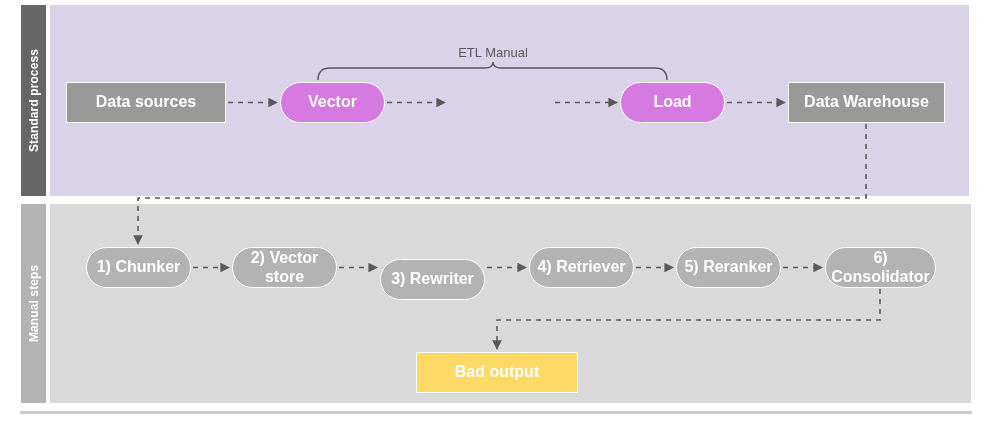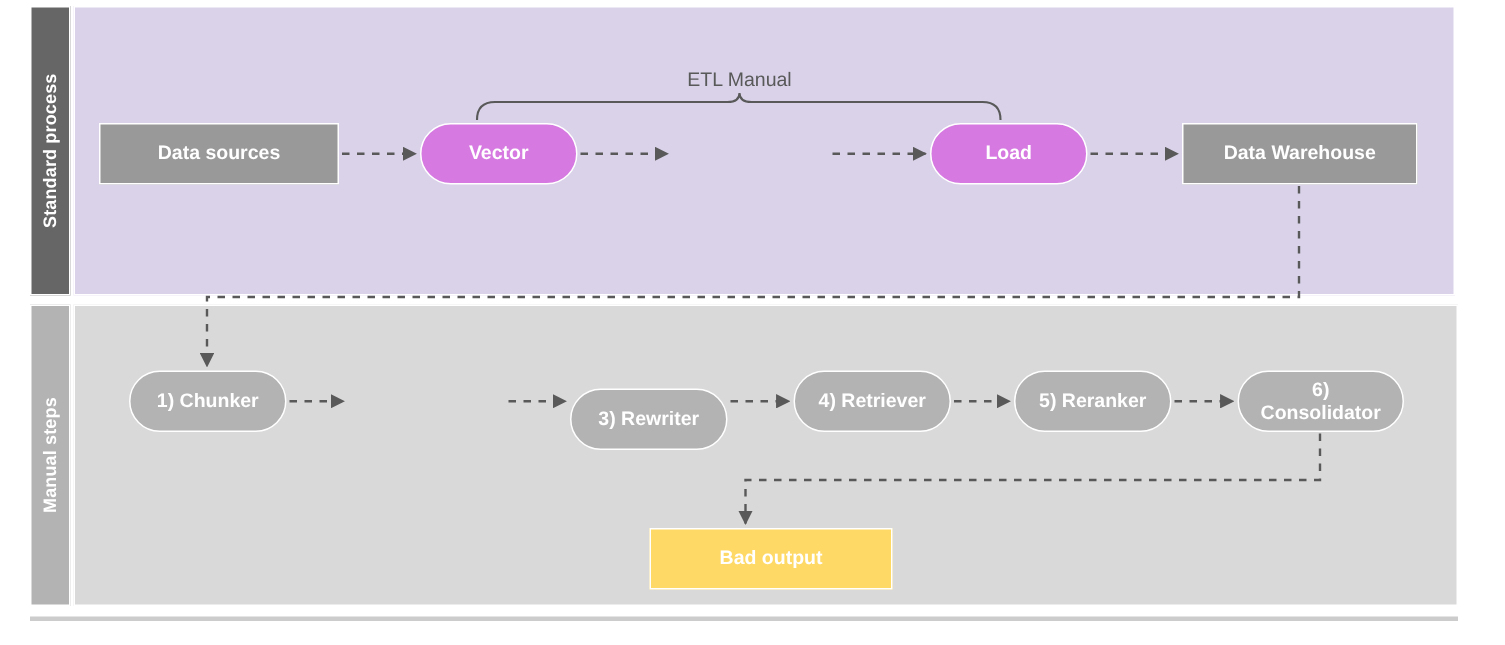--- a/index.html
+++ b/index.html
@@ -27,30 +27,30 @@
   .lane-body{position:absolute;box-sizing:border-box;border:1px solid #ffffff;}
   #lane-body-standard{left:49px;top:4px;width:921px;height:193px;background:#d9d2e9;}
   #lane-body-manual{left:49px;top:203px;width:923px;height:201px;background:#d9d9d9;}
 
   #bottom-rule{position:absolute;left:20px;top:411px;width:952px;height:3px;background:#cccccc;}
 
   
   .node{
     position:absolute;box-sizing:border-box;
     display:flex;align-items:center;justify-content:center;
-    text-align:center;color:#ffffff;font-weight:bold;font-size:13px;
+    text-align:center;color:#ffffff;font-weight:bold;font-size:16px;
     line-height:1.15;
     border:1px solid #ffffff;
   }
   .rect{border-radius:0;}
   .pill{border-radius:22px;}
   .grey{background:#999999;}
   .purple{background:#d67ae1;}
   .steel{background:#b3b3b3;}
-  .yellow{background:#ffd966;margin-left:17px;}
+  .yellow{background:#ffd966;}
 
   #node-data-sources{left:66px;top:82px;width:160px;height:41px;}
   #node-extract{left:280px;top:82px;width:105px;height:41px;}
   #node-transform{left:448px;top:82px;width:105px;height:41px;}
   #node-load{left:620px;top:82px;width:105px;height:41px;}
   #node-data-warehouse{left:788px;top:82px;width:157px;height:41px;}
 
   #node-chunker{left:86px;top:247px;width:105px;height:41px;}
   #node-vector-store{left:232px;top:247px;width:105px;height:41px;}
   #node-rewriter{left:380px;top:247px;width:105px;height:41px;margin-top:12px;}
@@ -124,20 +124,26 @@
   </div>
 
   <div class="node rect grey" id="node-data-warehouse">
     <span>Data Warehouse</span>
   </div>
 
   <div class="node pill steel" id="node-chunker">
     <span>1) Chunker</span>
   </div>
 
+  <div class="node pill steel" id="node-vector-store">
+    <span>
+      <span>2) Vector</span><br>
+      <span>store</span>
+    </span>
+  </div>
 
   <div class="node pill steel" id="node-rewriter">
     <span>3) Rewriter</span>
   </div>
 
   <div class="node pill steel" id="node-retriever">
     <span>4) Retriever</span>
   </div>
 
   <div class="node pill steel" id="node-reranker">

